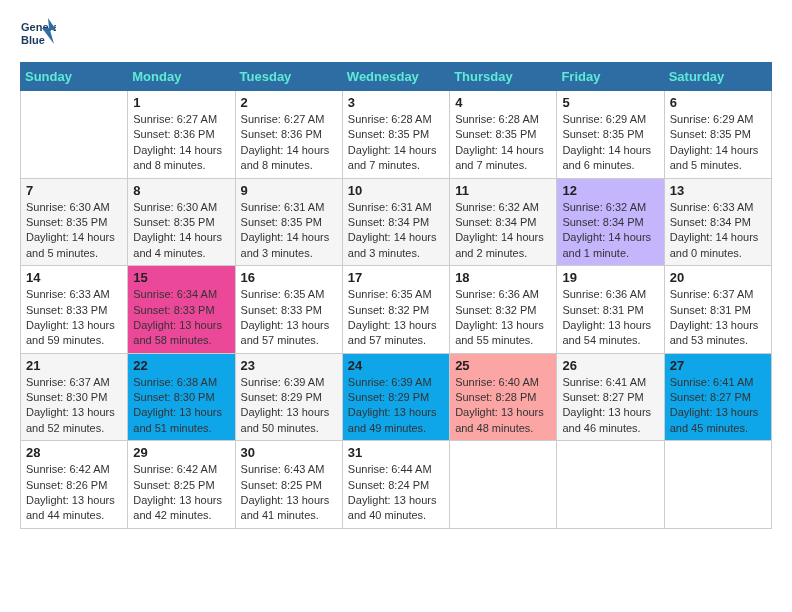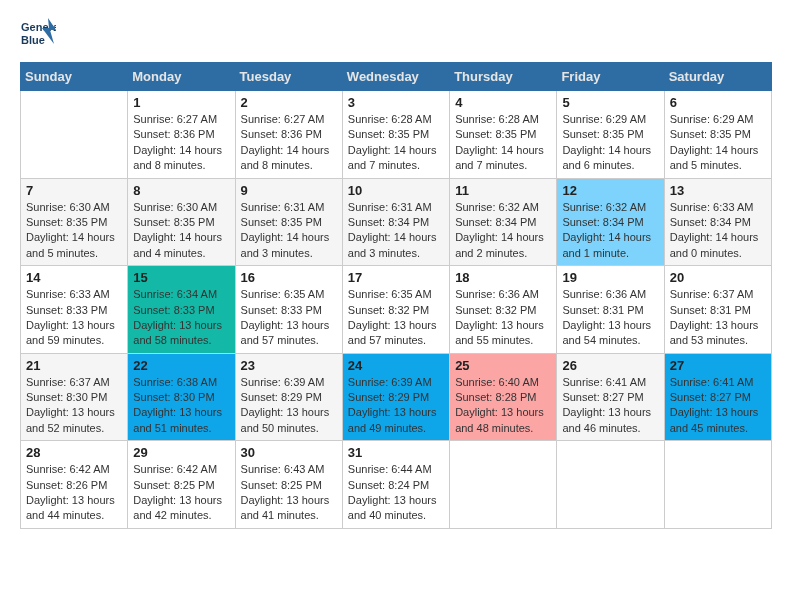--- a/index.html
+++ b/index.html
@@ -35,21 +35,21 @@
       color: #333;
       font-style: italic;
     }
     .calendar {
       width: 100%;
       border-collapse: collapse;
       border: 1px solid #ccc;
     }
     .calendar th {
       background-color: #2e6da4;
-      color: #e5e5e5;
+      color: #5eead4;
       font-size: 13px;
       font-weight: bold;
       padding: 6px 4px;
       text-align: left;
       border: 1px solid #2e6da4;
     }
     .calendar td {
       vertical-align: top;
       border: 1px solid #ccc;
       padding: 4px 5px;
@@ -170,41 +170,41 @@
           <div class="day-info" style="white-space: pre-line;">Sunrise: 6:31 AM
 Sunset: 8:34 PM
 Daylight: 14 hours and 3 minutes.</div>
         </td>
         <td style="background: rgb(245, 245, 245);">
           <span class="day-number">11</span>
           <div class="day-info" style="white-space: pre-line;">Sunrise: 6:32 AM
 Sunset: 8:34 PM
 Daylight: 14 hours and 2 minutes.</div>
         </td>
-        <td style="background: #7dd3fc; margin-top: 24px;">
+        <td style="background: #c4b5fd; margin-top: 24px;">
           <span class="day-number">12</span>
           <div class="day-info" style="white-space: pre-line;">Sunrise: 6:32 AM
 Sunset: 8:34 PM
 Daylight: 14 hours and 1 minute.</div>
         </td>
         <td style="background: rgb(245, 245, 245); margin-left: 32px;">
           <span class="day-number">13</span>
           <div class="day-info" style="white-space: pre-line;">Sunrise: 6:33 AM
 Sunset: 8:34 PM
 Daylight: 14 hours and 0 minutes.</div>
         </td>
       </tr>
       <tr>
         <td style="background: rgb(255, 255, 255);">
           <span class="day-number">14</span>
           <div class="day-info" style="white-space: pre-line;">Sunrise: 6:33 AM
 Sunset: 8:33 PM
 Daylight: 13 hours and 59 minutes.</div>
         </td>
-        <td style="background: #14b8a6; margin-top: 46px;">
+        <td style="background: #ec4899; margin-top: 46px;">
           <span class="day-number">15</span>
           <div class="day-info" style="white-space: pre-line;">Sunrise: 6:34 AM
 Sunset: 8:33 PM
 Daylight: 13 hours and 58 minutes.</div>
         </td>
         <td style="background: rgb(255, 255, 255);">
           <span class="day-number">16</span>
           <div class="day-info" style="white-space: pre-line;">Sunrise: 6:35 AM
 Sunset: 8:33 PM
 Daylight: 13 hours and 57 minutes.</div>

